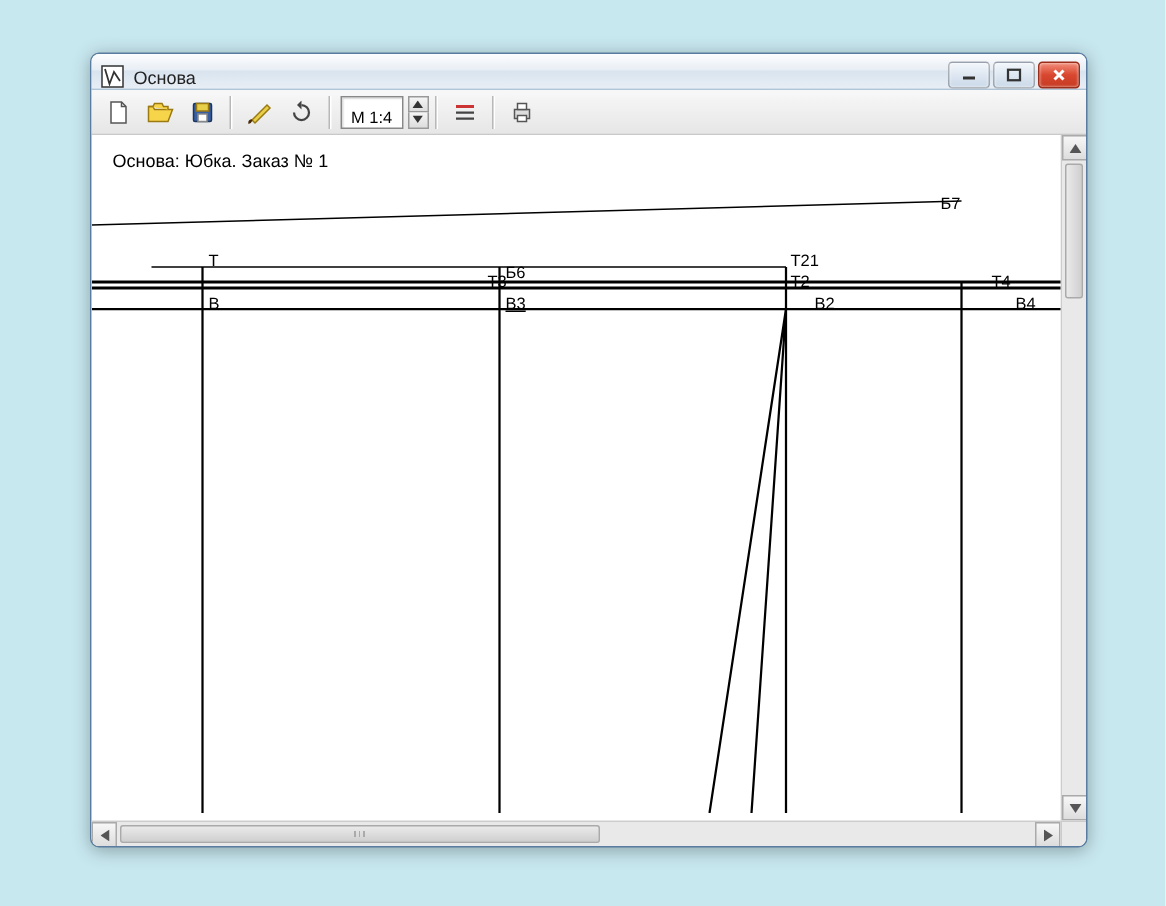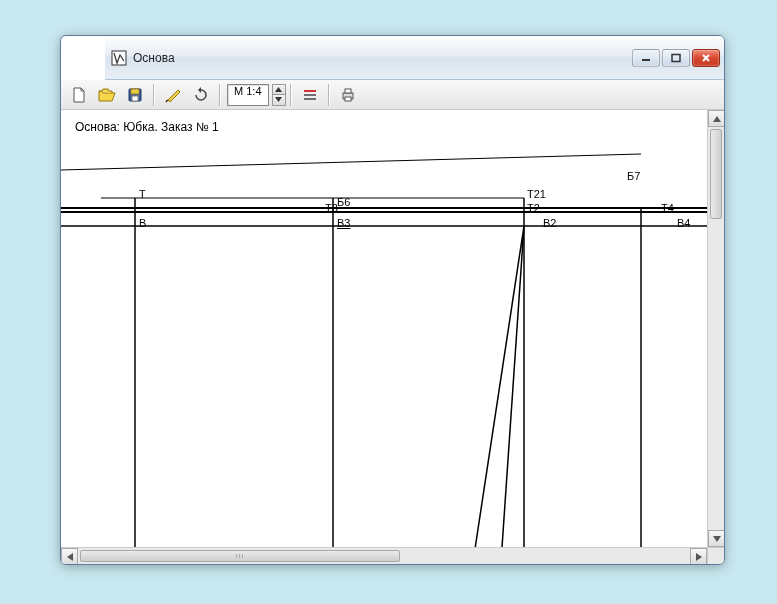--- a/index.html
+++ b/index.html
@@ -17,27 +17,26 @@
   height: 530px;
   background: #fff;
   border: 1px solid #5a7ca0;
   border-radius: 6px;
   box-shadow: 0 2px 12px rgba(0,0,0,0.3);
   display: flex;
   flex-direction: column;
   overflow: hidden;
 }
 .titlebar {
-  height: 44px;
+  height: 24px;
   background: linear-gradient(180deg, #fdfdfe 0%, #e8eef5 45%, #d9e4ef 50%, #e8eef5 100%);
   border-bottom: 1px solid #b0c4d8;
   display: flex;
-  align-items: center;
+  align-items: flex-end;
   padding: 0 4px 0 6px;
-  margin-left: 44px;
 }
 .titlebar .appicon {
   width: 16px; height: 16px;
   margin-right: 6px;
   position: relative;
 }
 .titlebar .appicon svg { width:16px; height:16px; }
 .titlebar .title {
   flex: 1;
   color: #222;
@@ -76,21 +75,21 @@
 .tsep {
   width: 2px; height: 22px;
   margin: 0 4px;
   border-left: 1px solid #b8b8b8;
   border-right: 1px solid #fff;
 }
 .scalebox {
   height: 22px;
   font-size: 11px;
   padding: 0 6px;
-  display: flex; align-items: flex-start;
+  display: flex; align-items: flex-end;
   background: #fff;
   border: 1px solid #888;
   box-shadow: inset 1px 1px 1px rgba(0,0,0,0.15);
   margin: 0 2px;
 }
 .spinbtns {
   display: flex; flex-direction: column;
   margin-left: 1px;
 }
 .spinbtn {
@@ -295,21 +294,21 @@
         <line x1="74" y1="88" x2="74" y2="452" stroke="#000" stroke-width="1.5"></line>
         <line x1="272" y1="88" x2="272" y2="452" stroke="#000" stroke-width="1.5"></line>
         <line x1="463" y1="88" x2="463" y2="452" stroke="#000" stroke-width="1.5"></line>
         <line x1="580" y1="98" x2="580" y2="452" stroke="#000" stroke-width="1.5"></line>
 
         <path d="M463 116 L412 452 M463 116 L440 452" stroke="#000" stroke-width="1.5" fill="none"></path>
 
         <line x1="463" y1="88" x2="463" y2="60" stroke="#000" stroke-width="0"></line>
       </svg>
 
-      <span class="pt-label" style="left:566px; top:40px;margin-top:20px;">Б7</span>
+      <span class="pt-label" style="left:566px; top:40px;">Б7</span>
       <span class="pt-label" style="left:78px; top:78px;">Т</span>
       <span class="pt-label" style="left:276px; top:86px;">Б6</span>
       <span class="pt-label" style="left:466px; top:78px;">Т21</span>
       <span class="pt-label" style="left:264px; top:92px;">Т3</span>
       <span class="pt-label" style="left:466px; top:92px;">Т2</span>
       <span class="pt-label" style="left:584px; top:92px;margin-left:16px;">Т4</span>
       <span class="pt-label" style="left:78px; top:107px;">В</span>
       <span class="pt-label" style="left:276px; top:107px;text-decoration:underline;">В3</span>
       <span class="pt-label" style="left:466px; top:107px;margin-left:16px;">В2</span>
       <span class="pt-label" style="left:584px; top:107px;padding-left:32px;">В4</span>

